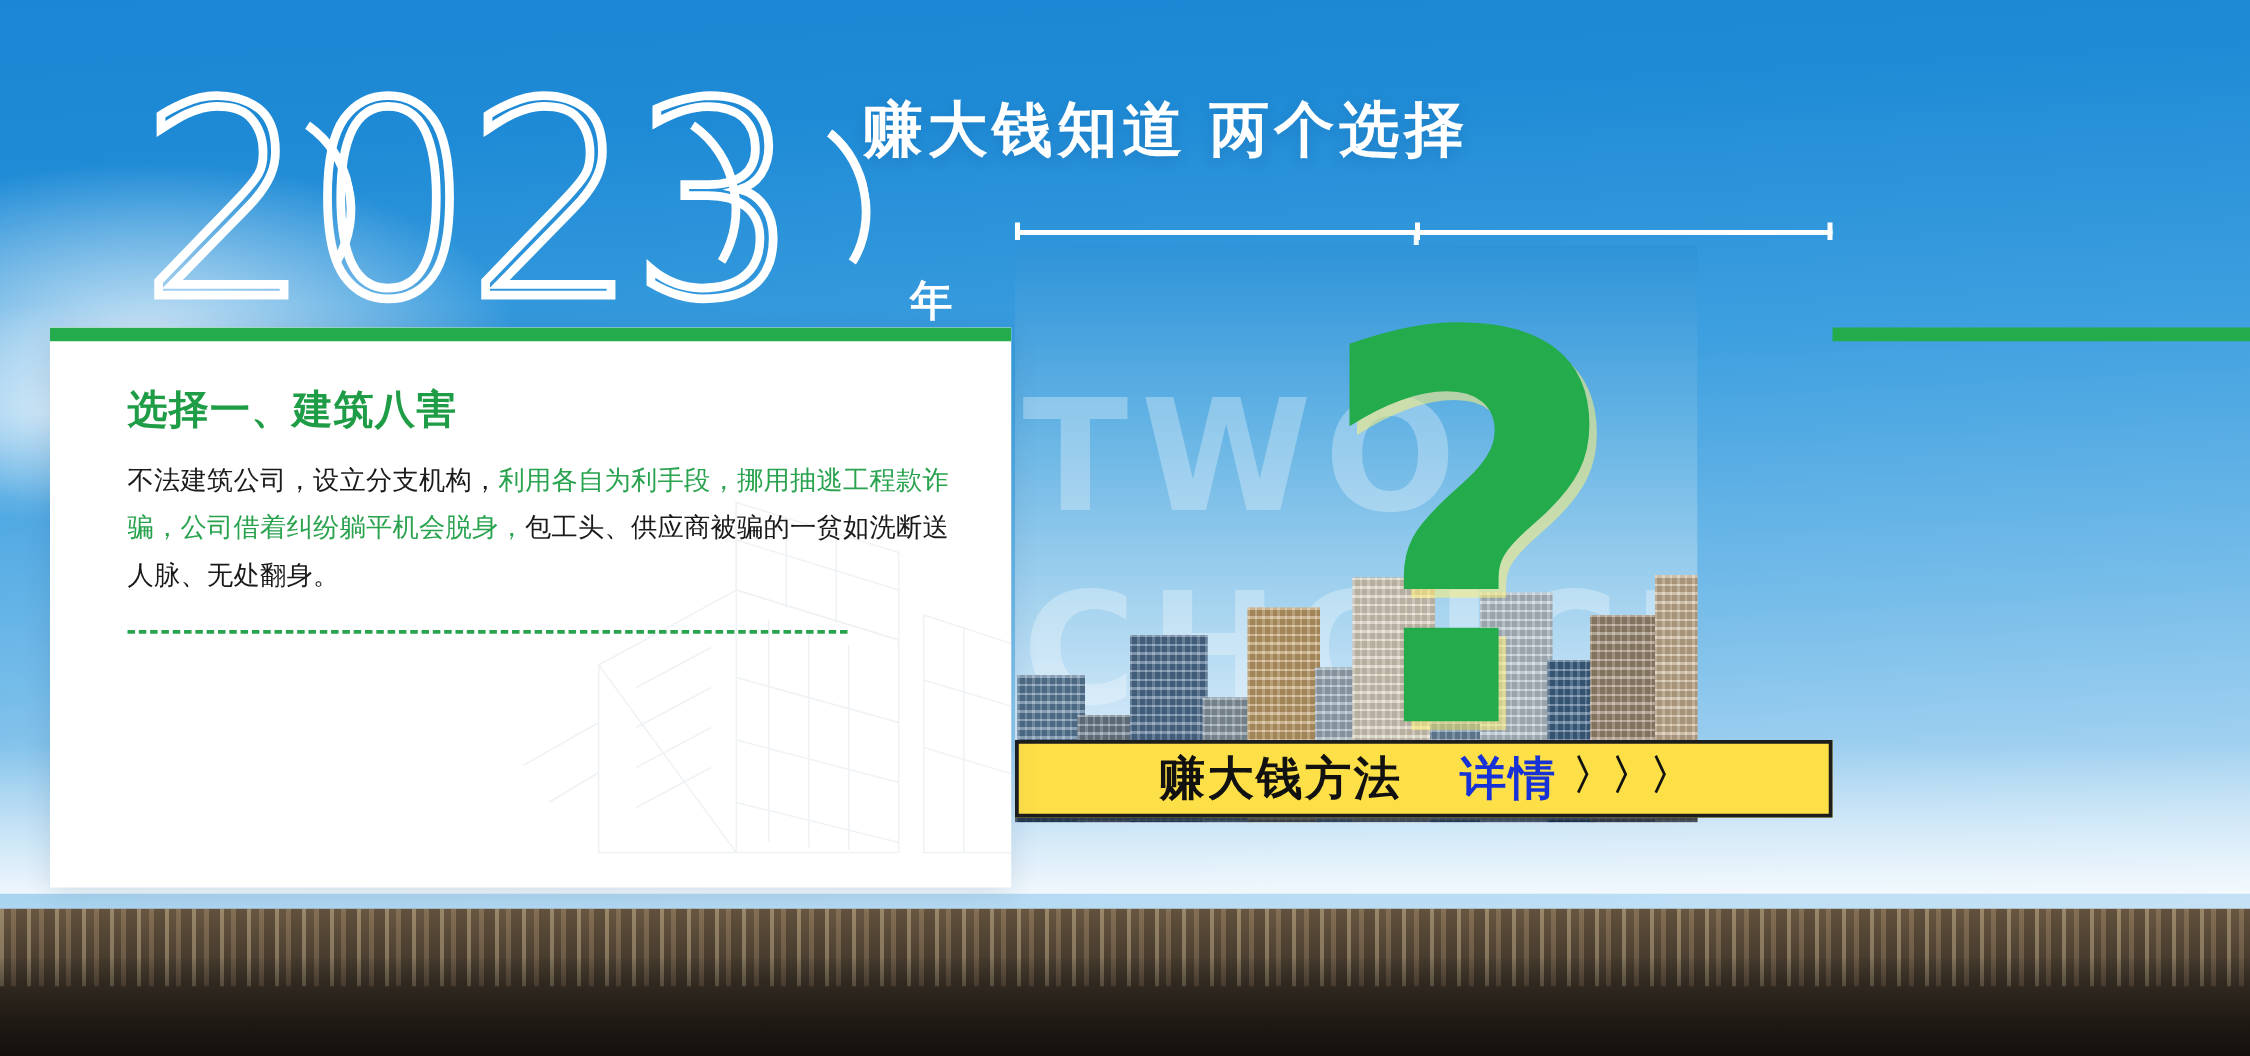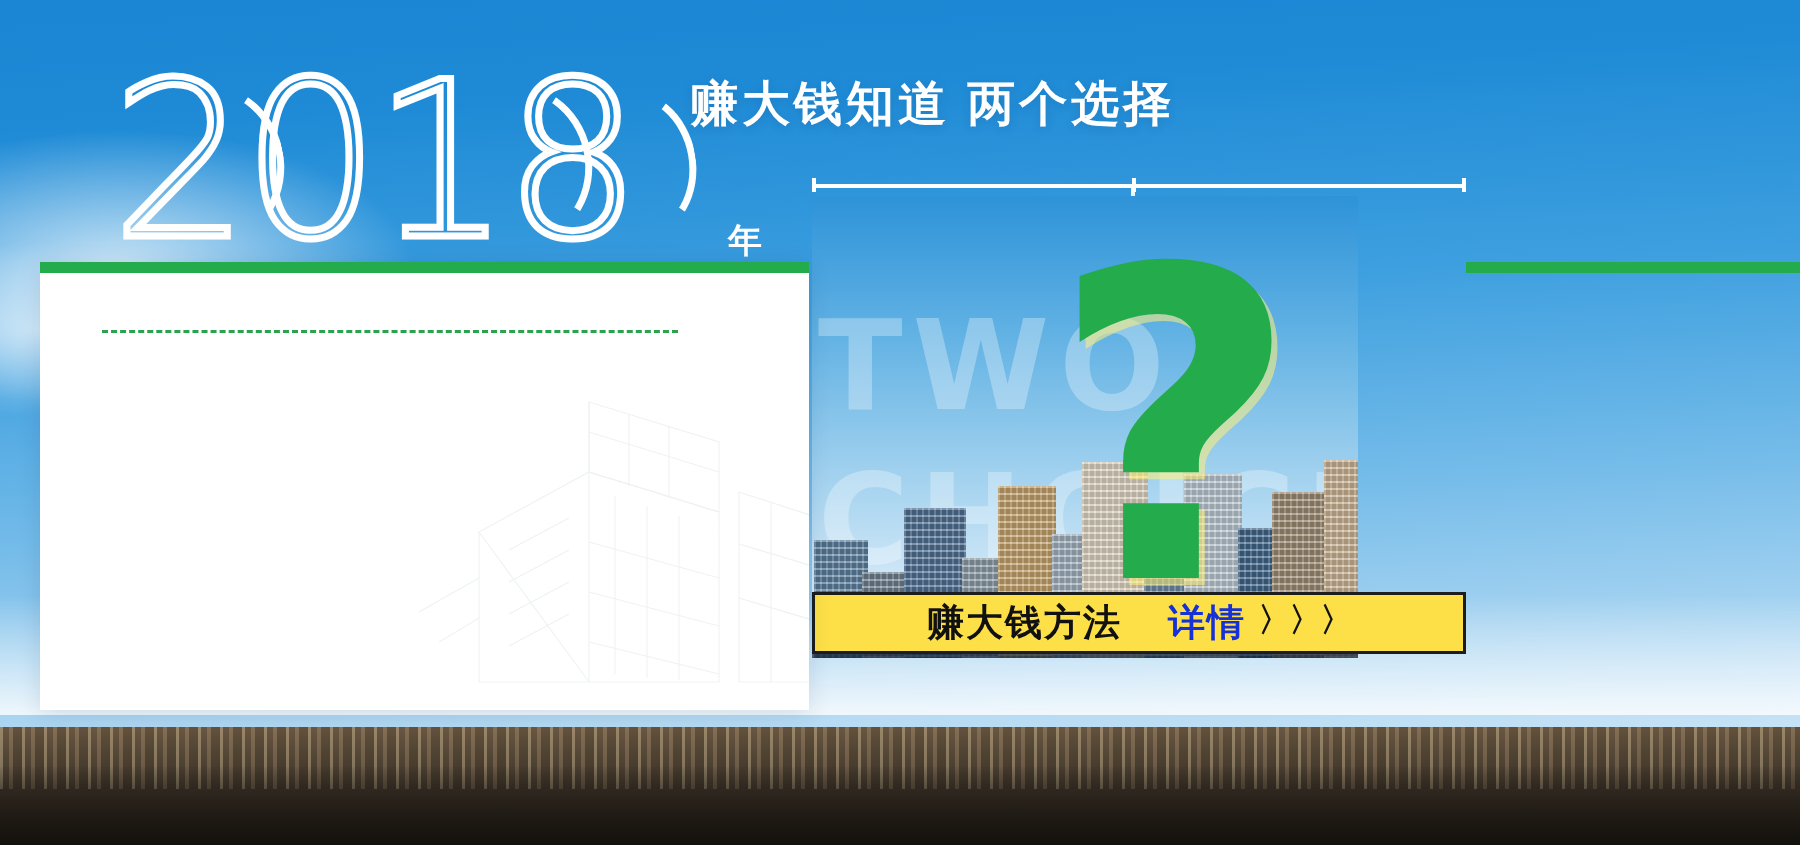--- a/index.html
+++ b/index.html
@@ -327,21 +327,21 @@
 </style>
 </head>
 <body>
 
 <div class="banner">
 
   <div class="sky"></div>
   <div class="horizon-haze"></div>
 
   <div class="year-block">
-    <div class="year-text">2018</div>
+    <div class="year-text">2023</div>
     <div class="year-arc arc-a"></div>
     <div class="year-arc arc-b"></div>
     <div class="year-arc arc-c"></div>
   </div>
   <div class="year-suffix">年</div>
 
   <div class="headline">赚大钱知道 两个选择</div>
 
   <div class="rule-wrap">
     <div class="rule-line"></div>
@@ -443,20 +443,26 @@
         <path d="M352 220 L352 400"></path>
         <path d="M320 262 L400 286"></path>
         <path d="M320 316 L400 340"></path>
         <path d="M0 330 L60 296"></path>
         <path d="M20 360 L60 336"></path>
       </g>
     </svg>
 
     <div class="card-body">
 
+      <div class="blk1">
+        <div class="choice-title">选择一、建筑八害</div>
+        <div class="choice-text">
+          <span>不法建筑公司，设立分支机构，</span><span class="hl">利用各自为利手段，挪用抽逃工程款诈骗，公司借着纠纷躺平机会脱身，</span><span>包工头、供应商被骗的一贫如洗断送人脉、无处翻身。</span>
+        </div>
+      </div>
 
       <div class="dash-sep"></div>
 
       <div class="blk2">
       </div>
 
     </div>
   </div>
 
   <div class="bottom-strip"></div>

